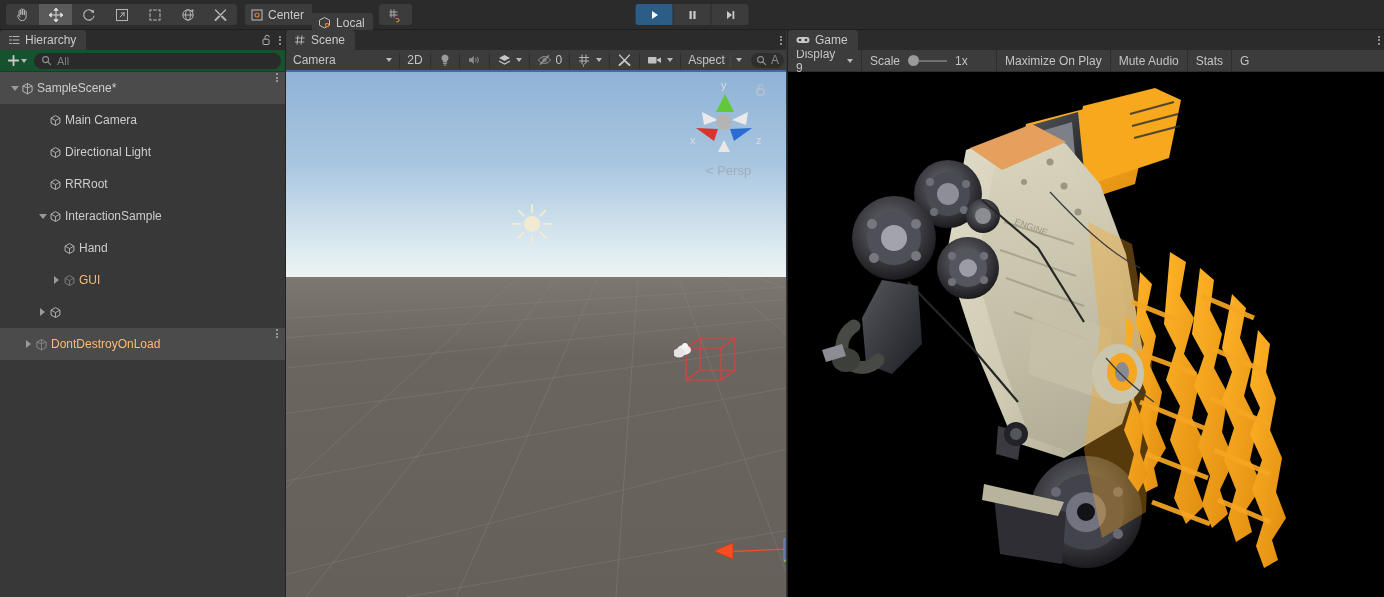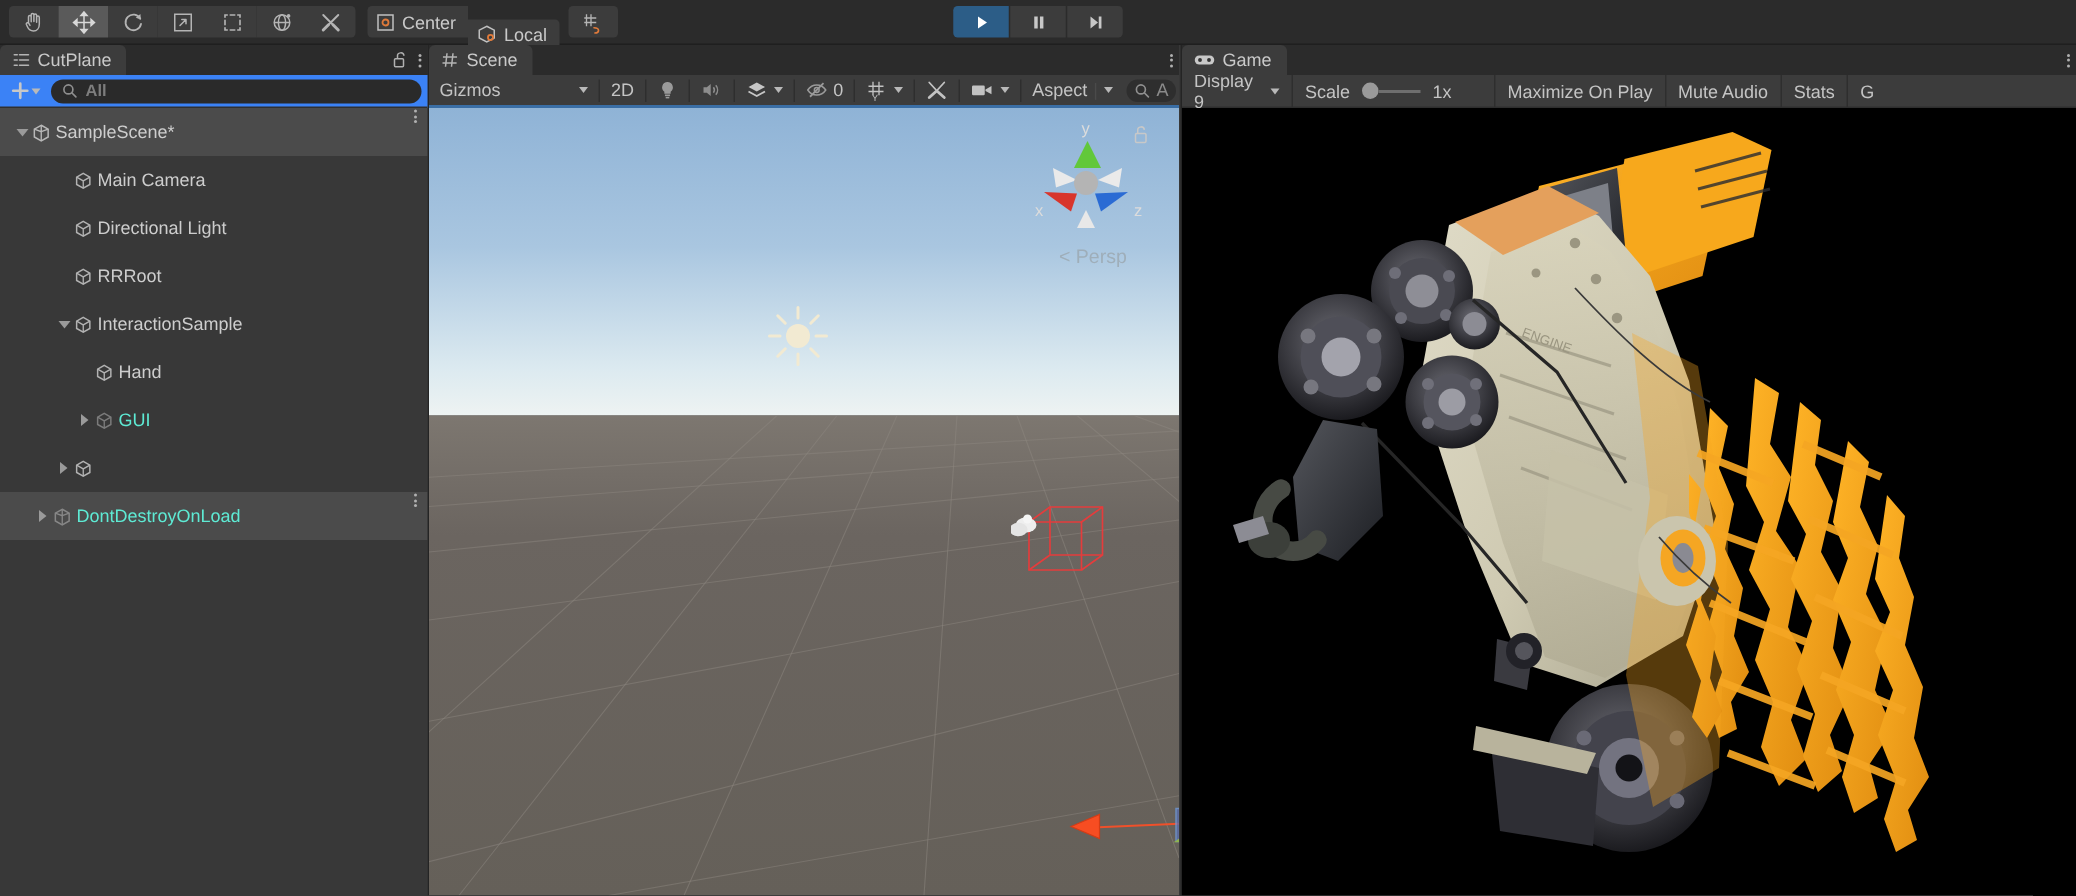--- a/index.html
+++ b/index.html
@@ -74,44 +74,43 @@
     display: flex; align-items: center; gap: 7px;
   }
 
   
   .hierarchy {
     position: absolute; top: 30px; left: 0; width: 286px; height: 567px;
     background: #383838; display: flex; flex-direction: column;
     border-right: 1px solid #242424;
   }
   .h-toolbar {
-    height: 22px; background: #3b82f6;
+    height: 22px; background: #14532d;
     display: flex; align-items: center; padding: 0 4px; gap: 4px;
     border-bottom: 1px solid #303030;
-    font-weight: bold;
   }
   .h-add { display: flex; align-items: center; gap: 1px; color: #c4c4c4; padding: 0 3px; }
   .h-search {
     flex: 1; height: 16px; background: #2a2a2a; border-radius: 8px;
     display: flex; align-items: center; padding: 0 7px; gap: 5px;
     color: #7d7d7d; font-size: 11px;
   }
   .h-tree { flex: 1; background: #383838; overflow: hidden; }
   .row {
     height: 32px; display: flex; align-items: center;
     padding-right: 4px; position: relative; white-space: nowrap;
   }
   .row.scene-row { background: #4b4b4b; }
   .row.selected { background: #2b4f78; }
   .row .twisty {
     width: 13px; flex: 0 0 13px; display: flex;
     align-items: center; justify-content: center;
   }
   .row .lbl { font-size: 12px; color: #cdcdcd; margin-left: 3px; }
-  .row.dim .lbl { color: #5eead4; }
+  .row.dim .lbl { color: #fdba74; }
   .row .dots { position: absolute; right: 7px; top: 1px; }
   .ind { flex: 0 0 auto; }
 
   
   .scene {
     position: absolute; top: 30px; left: 286px; width: 500px; height: 567px;
     background: #383838; display: flex; flex-direction: column;
   }
   .view-toolbar {
     height: 22px; background: #3c3c3c;
@@ -270,21 +269,21 @@
   </div>
 
   <div class="hierarchy">
     <div class="panel-tabbar">
       <div class="panel-tab">
         <svg width="12" height="12" viewBox="0 0 12 12">
           <g stroke="#b4b4b4" stroke-width="1" fill="none" stroke-linecap="round">
             <path d="M1.5 2.5h2M1.5 6h2M1.5 9.5h2M5 2.5h6M5 6h6M5 9.5h6"></path>
           </g>
         </svg>
-        <span>CutPlane</span>
+        <span>Hierarchy</span>
       </div>
       <div class="tabbar-right">
         <svg width="11" height="12" viewBox="0 0 11 12">
           <rect x="2" y="5.2" width="6" height="5.3" rx="0.7" fill="none" stroke="#b0b0b0" stroke-width="1"></rect>
           <path d="M4 5.2V3.6A2 2 0 0 1 8.3 3.2" fill="none" stroke="#b0b0b0" stroke-width="1"></path>
         </svg>
         <div class="dots3">
             <i></i>
             <i></i>
             <i></i>
@@ -445,21 +444,21 @@
         <div class="dots3">
             <i></i>
             <i></i>
             <i></i>
           </div>
       </div>
     </div>
 
     <div class="view-toolbar">
       <div class="vt-item" style="width:112px;justify-content:space-between">
-        <span>Gizmos</span>
+        <span>Camera</span>
         <span class="caret"></span>
       </div>
       <div class="vt-div"></div>
       <div class="vt-item">
         <span>2D</span>
       </div>
       <div class="vt-div"></div>
       <div class="vt-item">
         <svg width="14" height="14" viewBox="0 0 14 14">
           <path d="M7 1.6a3.6 3.6 0 0 0-2.1 6.5v1.4h4.2V8.1A3.6 3.6 0 0 0 7 1.6z" fill="#9a9a9a"></path>

